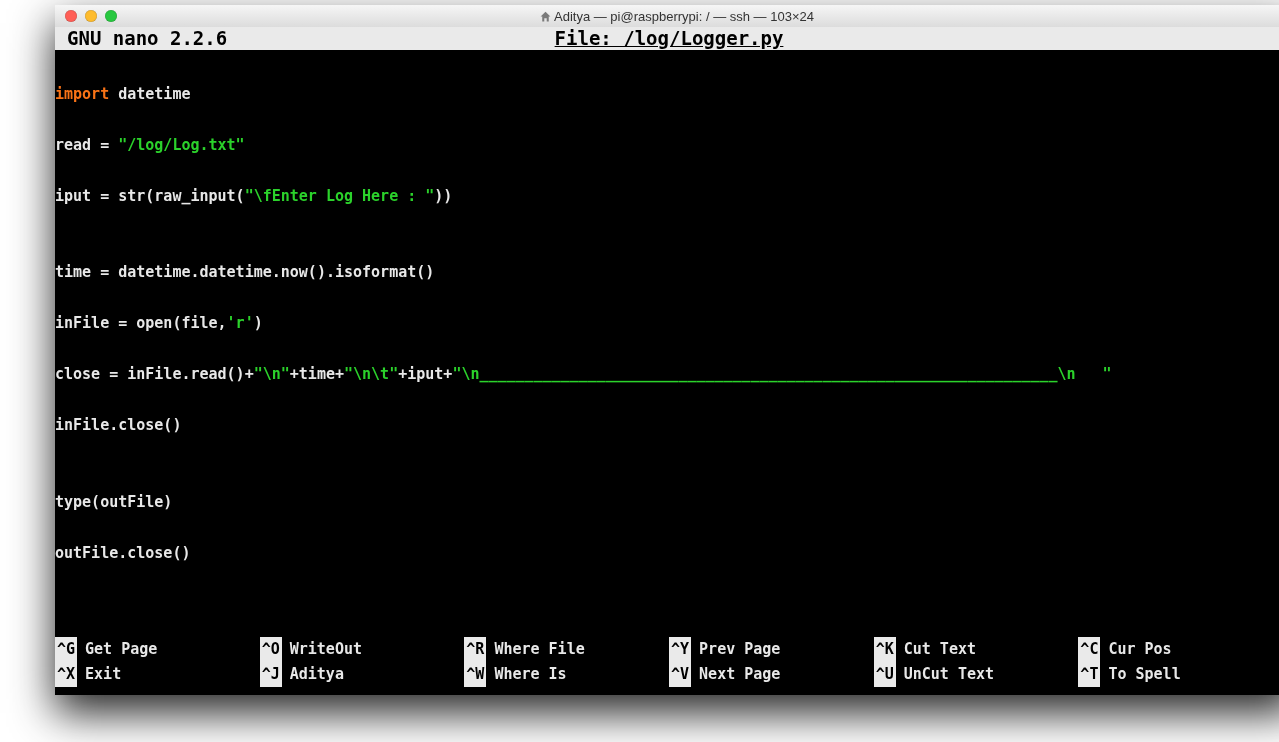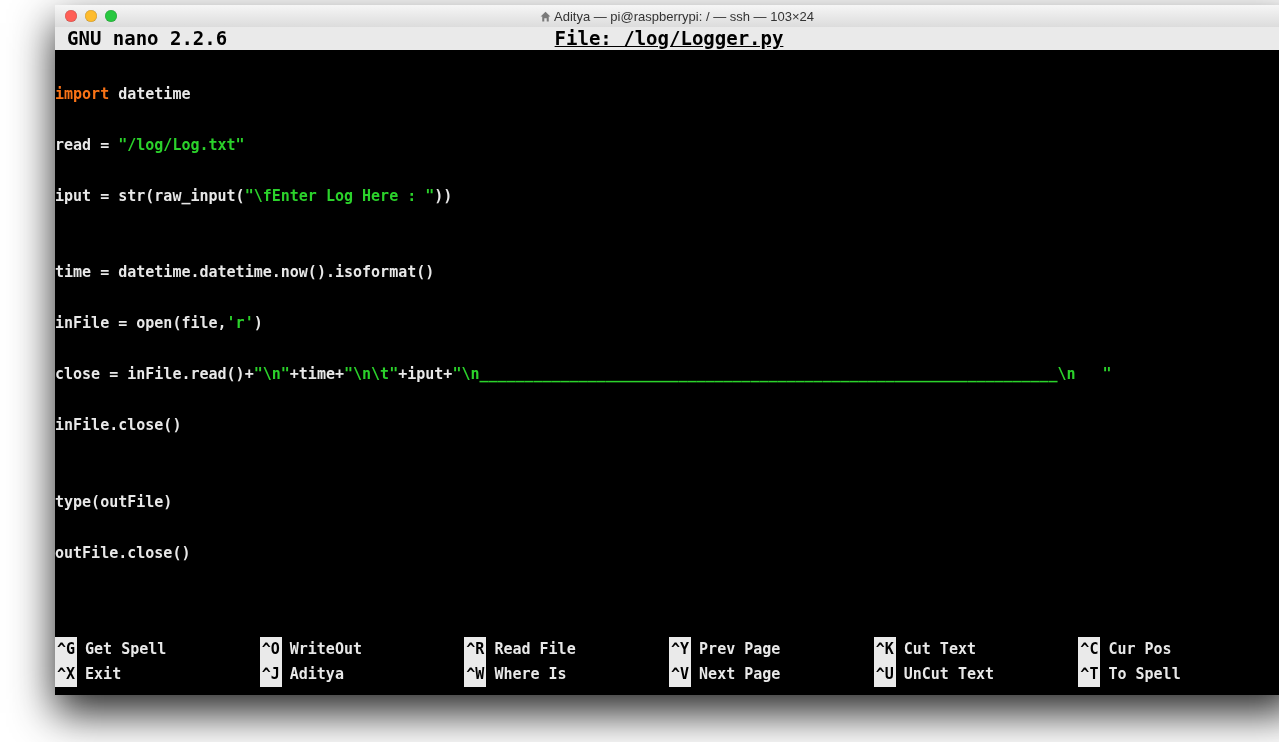--- a/index.html
+++ b/index.html
@@ -192,29 +192,29 @@
 <div></div>
 <div>type(outFile)</div>
 <div>outFile.close()</div>
 <div></div>
     </div>
 
     <div class="footer">
       <div class="footer-row">
         <div class="sc">
             <span class="key">^G</span>
-            <span>Get Spell</span>
+            <span>Get Page</span>
           </div>
         <div class="sc">
             <span class="key">^O</span>
             <span>WriteOut</span>
           </div>
         <div class="sc">
             <span class="key">^R</span>
-            <span>Read File</span>
+            <span>Where File</span>
           </div>
         <div class="sc">
             <span class="key">^Y</span>
             <span>Prev Page</span>
           </div>
         <div class="sc">
             <span class="key">^K</span>
             <span>Cut Text</span>
           </div>
         <div class="sc">

